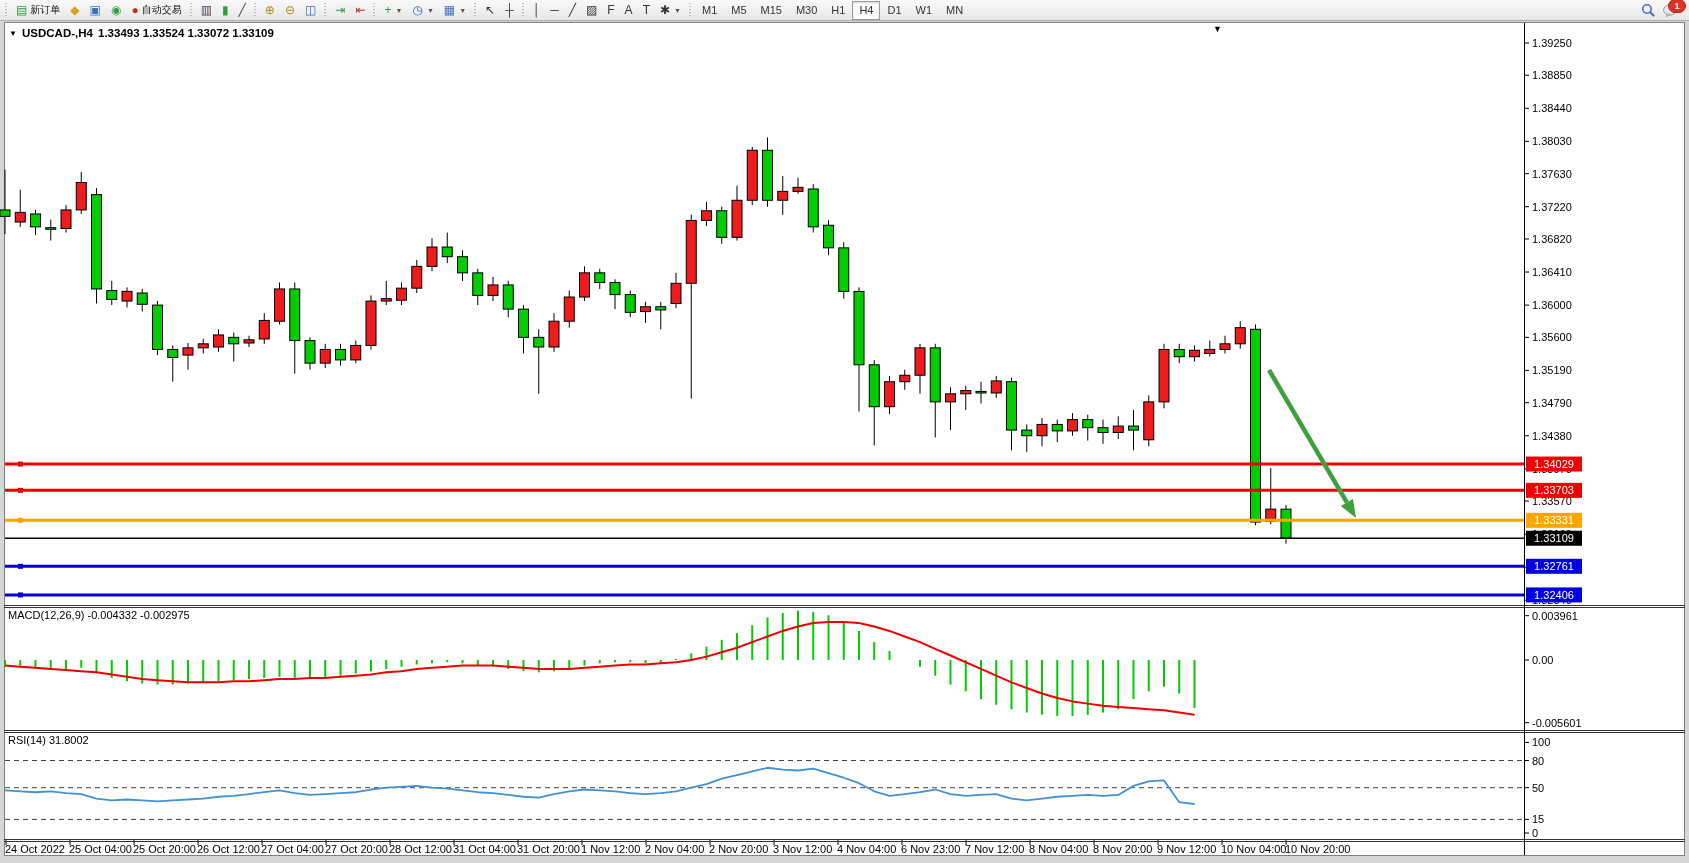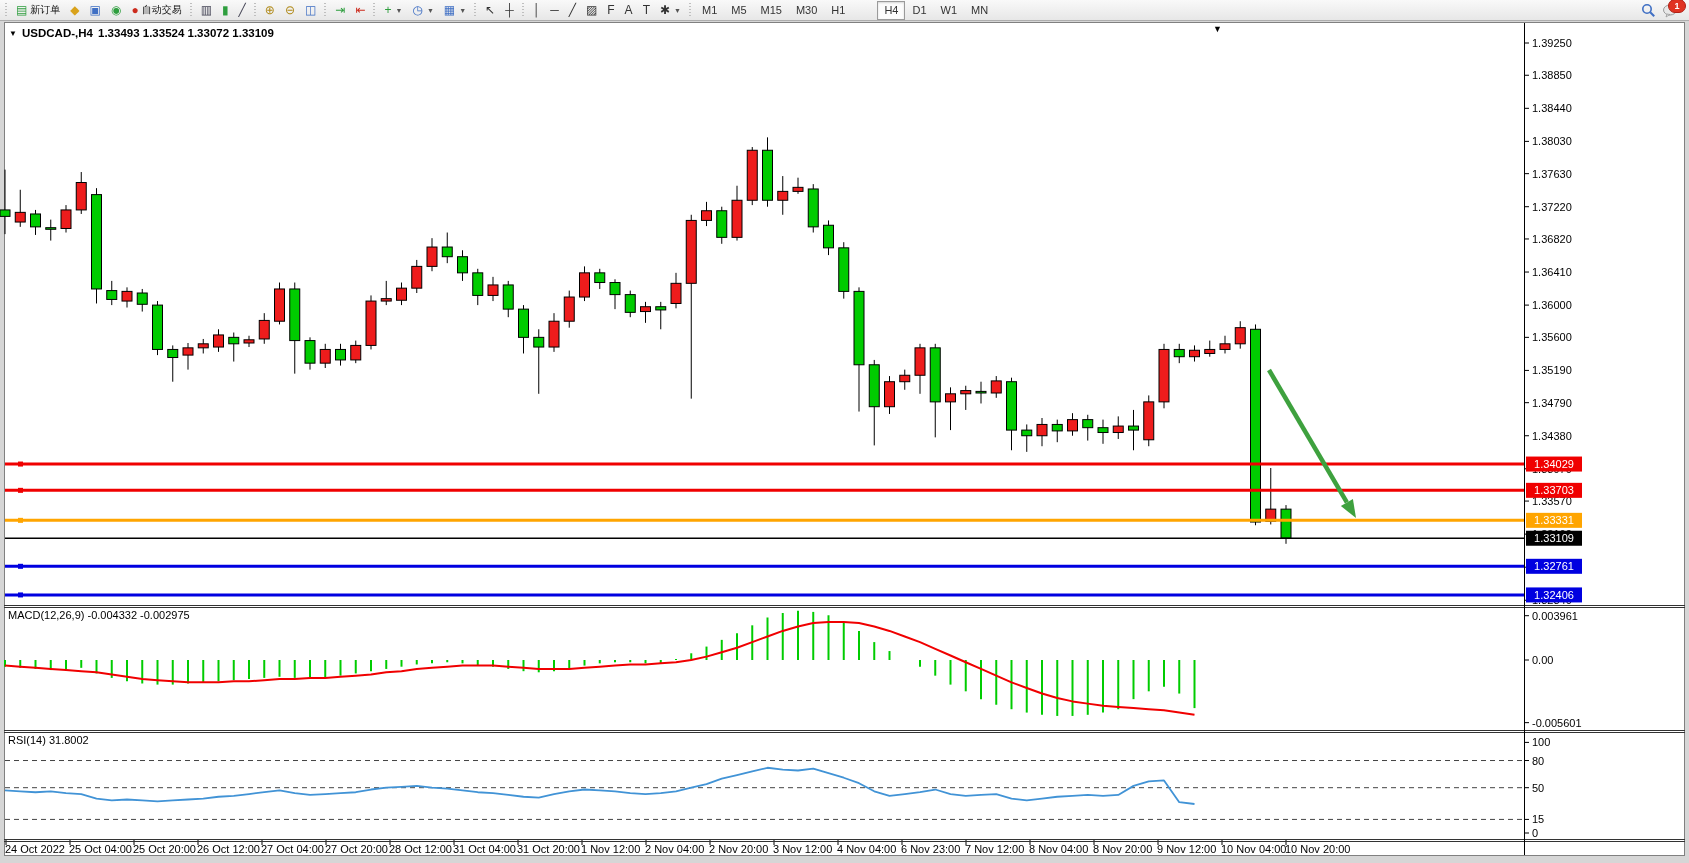--- a/index.html
+++ b/index.html
@@ -22,21 +22,21 @@
   }
   .tbtn{
     display:inline-flex;align-items:center;gap:3px;height:18px;
     padding:0 4px;border:1px solid transparent;border-radius:2px;
     font-size:12px;color:#222;cursor:default;flex:0 0 auto;
   }
   .tbtn .icon{font-size:12px;line-height:1;}
   .tbtn .lbl{font-size:10px;color:#111;}
   .tbtn .caret{font-size:7px;color:#555;margin-left:1px;}
   .tf{font-size:11px;padding:0 6px;color:#333;height:17px;display:inline-flex;align-items:center;border:1px solid transparent;flex:0 0 auto;}
-  .tf.active{background:#fcfcfc;border:1px solid #9a9a9a;box-shadow:inset 0 1px 2px rgba(0,0,0,.15);margin-left:25px;}
+  .tf.active{background:#fcfcfc;border:1px solid #9a9a9a;box-shadow:inset 0 1px 2px rgba(0,0,0,.15);}
   #tb-right{margin-left:auto;display:flex;align-items:center;gap:6px;padding-right:10px;}
   #tb-right .rbtn{position:relative;display:inline-flex;align-items:center;}
   .badge{
     position:absolute;top:-4px;right:-7px;min-width:12px;height:12px;border-radius:7px;
     background:#e03323;color:#fff;font-size:9px;line-height:12px;text-align:center;
     padding:0 2px;border:1px solid #b02015;font-weight:bold;
   }
   
   #chart-area{position:absolute;top:21px;left:0;width:1689px;height:842px;}
   svg text{font-family:"Liberation Sans",sans-serif;}

